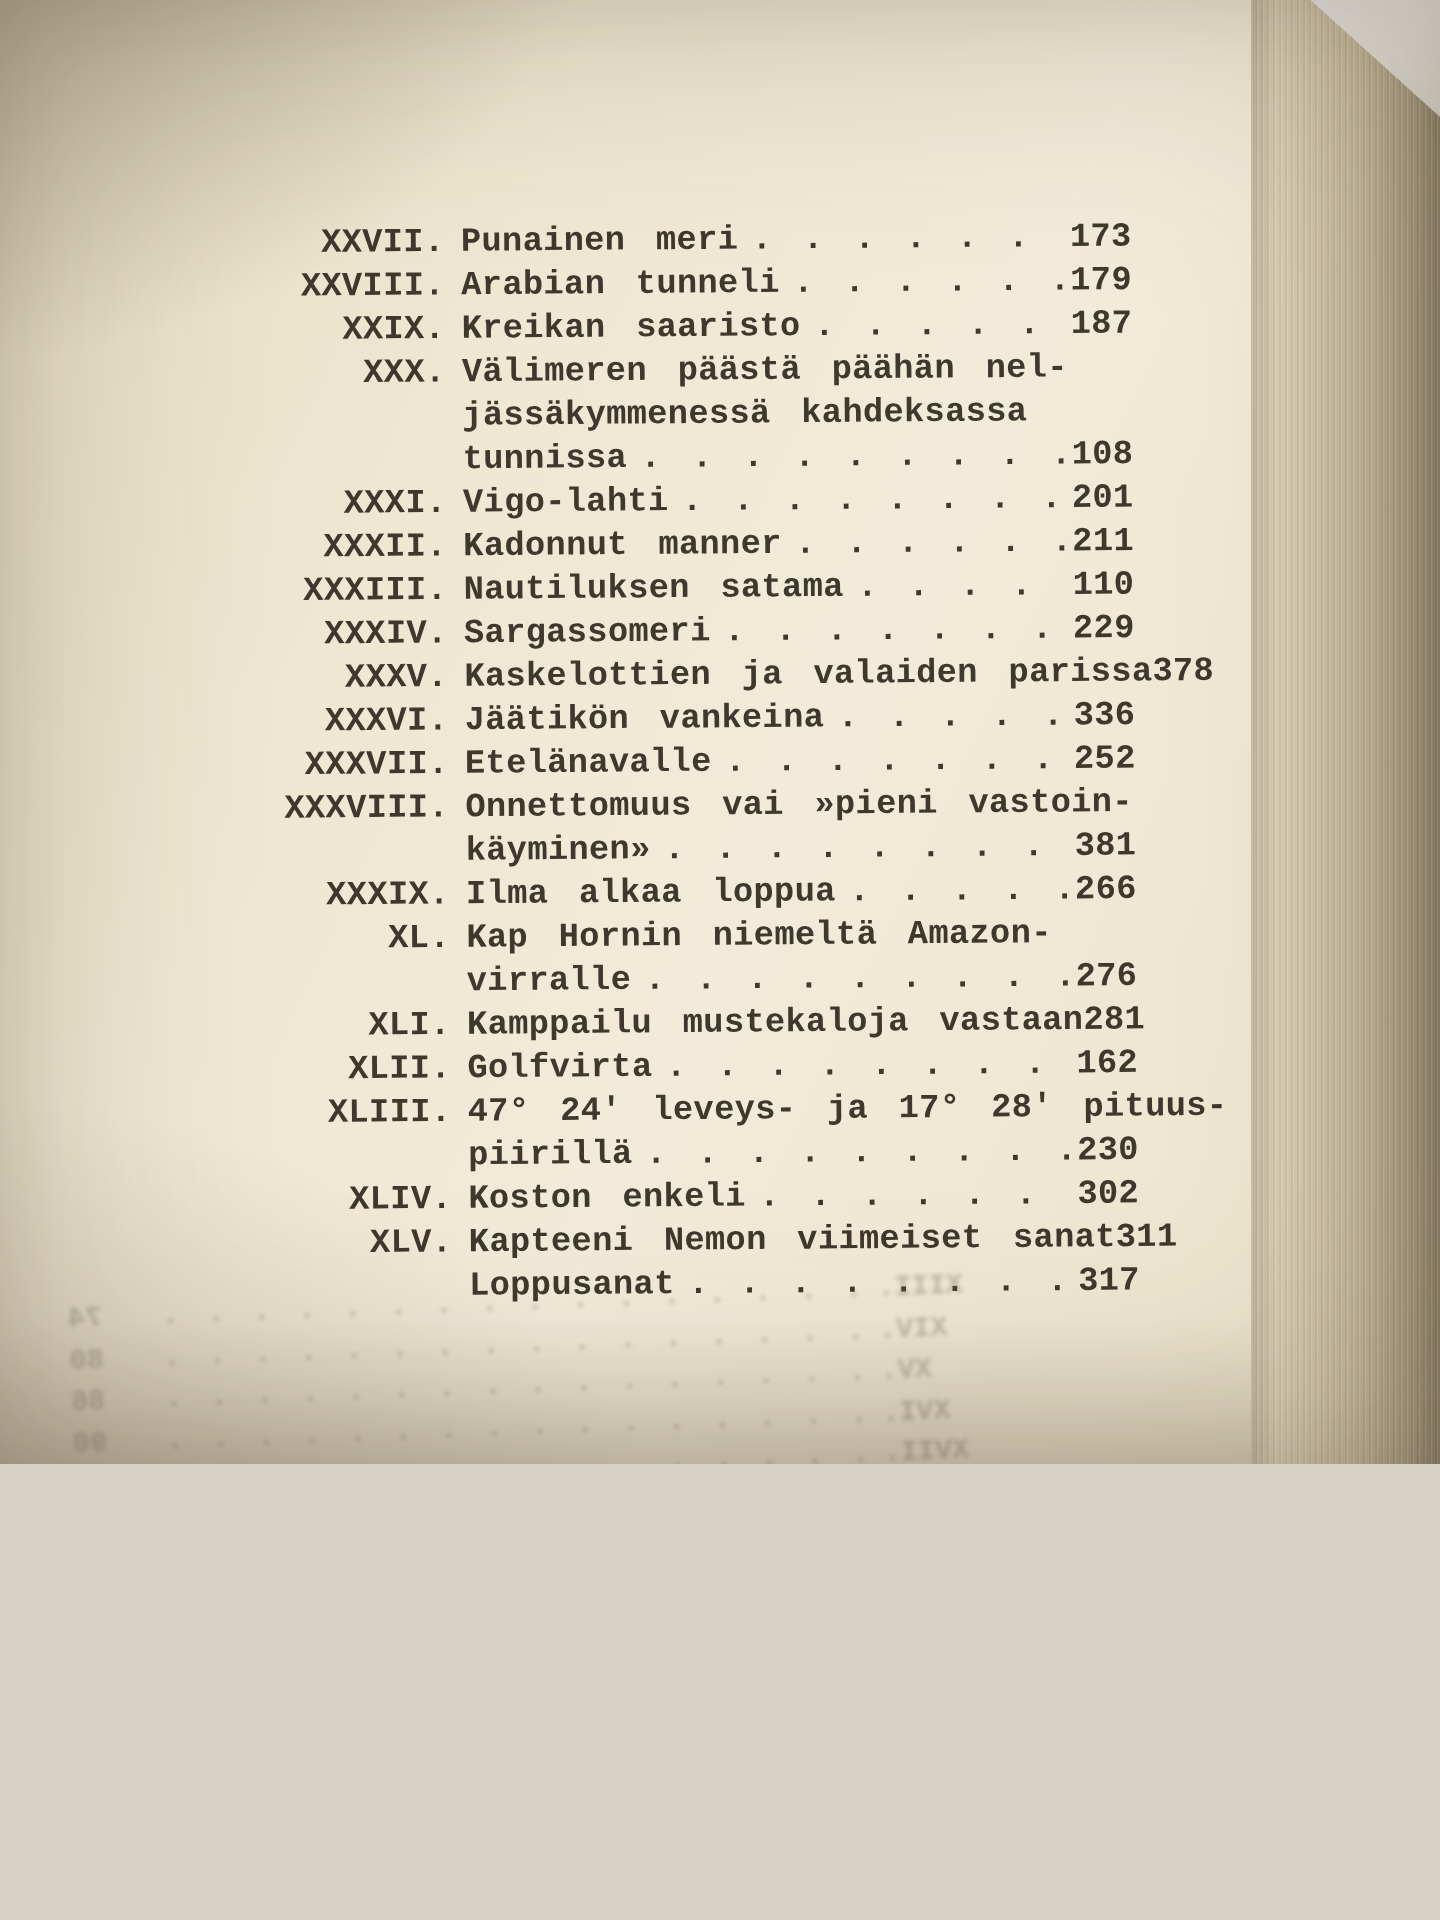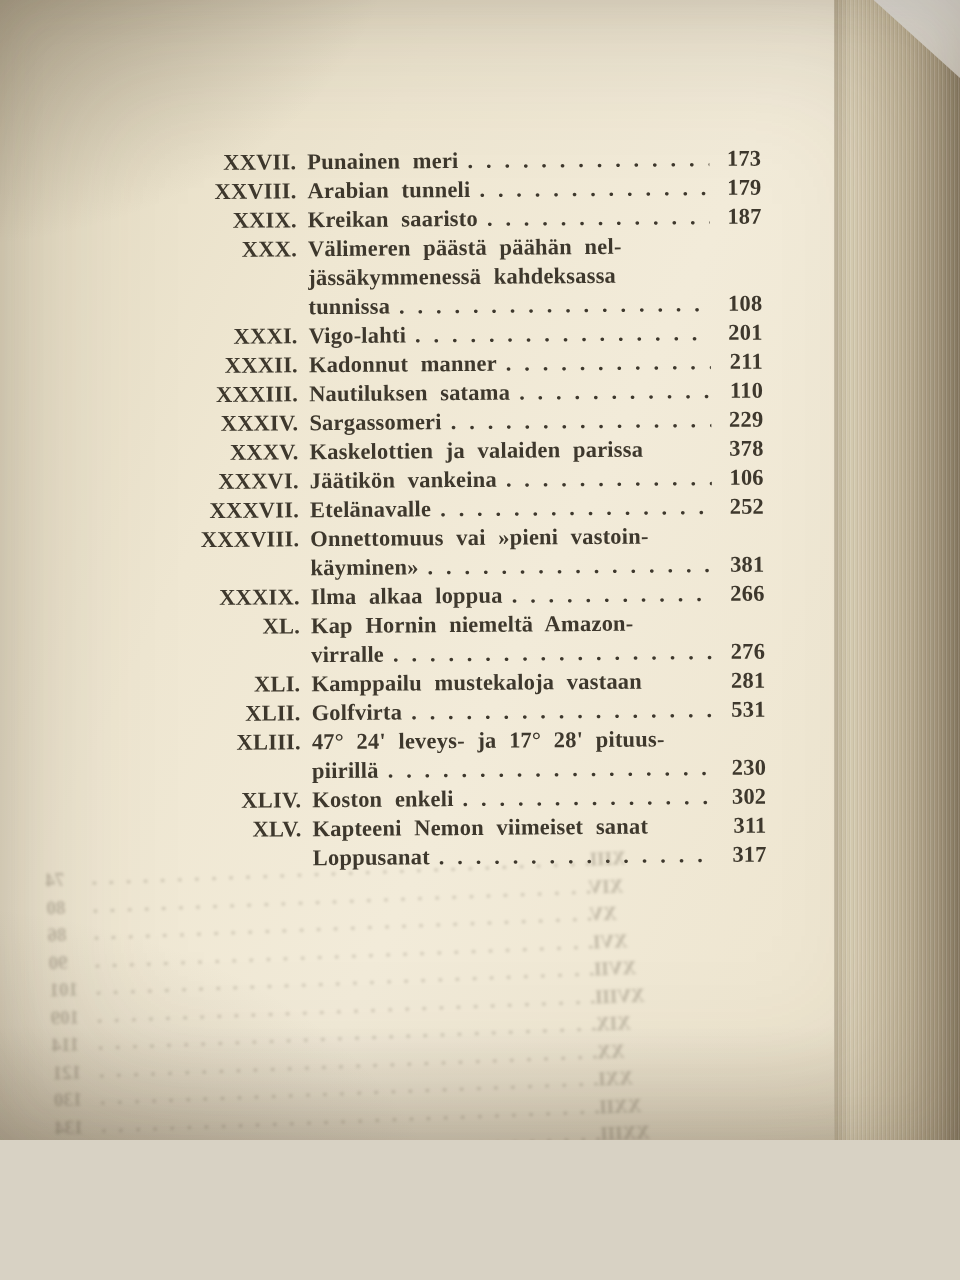--- a/index.html
+++ b/index.html
@@ -1,19 +1,19 @@
 <!DOCTYPE html>
 <html><head>
 <meta charset="utf-8">
 <style>
   * { margin:0; padding:0; box-sizing:border-box; }
   html, body { width:960px; height:1280px; overflow:hidden; }
   body { font-family:"Liberation Serif","DejaVu Serif",serif; background:#d8d2c4; }
 
-  .photo { position:relative; width:960px; height:1140px; overflow:hidden; background:#ef4444; }
+  .photo { position:relative; width:960px; height:976px; overflow:hidden; background:#ef4444;font-family:Liberation Mono, monospace; }
 
   
   .page {
     position:absolute; inset:0;
     background:
       radial-gradient(720px 520px at -70px -90px, rgba(75,62,44,.42), rgba(75,62,44,0) 65%),
       radial-gradient(900px 620px at -8% 112%, rgba(95,80,60,.30), rgba(95,80,60,0) 60%),
       linear-gradient(to top, rgba(90,74,52,.18), rgba(90,74,52,0) 10%),
       linear-gradient(115deg, #e4dbc2 0%, #efe7d2 30%, #f2ebd9 55%, #ece3cc 100%);
   }
@@ -43,21 +43,21 @@
   .toc {
     position:absolute; left:150px; top:146px; width:614px;
     color:#3e382d; font-size:22.5px; font-weight:bold; line-height:29px;
     letter-spacing:.2px; transform:rotate(-0.45deg);
   }
   .row { display:flex; align-items:baseline; white-space:nowrap; }
   .num { flex:none; width:160px; text-align:right; padding-right:11px; }
   .title { word-spacing:.30em; }
   .dots { flex:1 1 auto; min-width:0; overflow:hidden; white-space:nowrap;
           letter-spacing:.16em; margin:0 4px 0 9px; }
-  .pg { flex:none; min-width:48px; text-align:right; margin-left:auto; }
+  .pg { flex:none; min-width:48px; margin-left:auto; }
 
   
   .ghost {
     position:absolute; left:52px; top:854px; width:648px;
     color:#6e6554; font-size:19px; font-weight:bold; line-height:27.5px;
     opacity:.36; filter:blur(1.4px);
     transform:rotate(-2.2deg) scaleX(-1); transform-origin:50% 50%;
   }
   .grow { display:flex; align-items:baseline; white-space:nowrap; }
   .gnum { flex:none; width:118px; text-align:right; padding-right:10px; }
@@ -131,21 +131,21 @@
       </div>
       <div class="row">
         <span class="num">XXXV.</span>
         <span class="title">Kaskelottien ja valaiden parissa</span>
         <span class="pg">378</span>
       </div>
       <div class="row">
         <span class="num">XXXVI.</span>
         <span class="title">Jäätikön vankeina</span>
         <span class="dots">. . . . . . . . . . . . . . . . . . . . . . . . . . . . . . . . . . . . . . . . . . . . . . . . . . . . . . . . . . . . </span>
-        <span class="pg">106</span>
+        <span class="pg">336</span>
       </div>
       <div class="row">
         <span class="num">XXXVII.</span>
         <span class="title">Etelänavalle</span>
         <span class="dots">. . . . . . . . . . . . . . . . . . . . . . . . . . . . . . . . . . . . . . . . . . . . . . . . . . . . . . . . . . . . </span>
         <span class="pg">252</span>
       </div>
       <div class="row">
         <span class="num">XXXVIII.</span>
         <span class="title">Onnettomuus vai »pieni vastoin-</span>
@@ -174,21 +174,21 @@
       </div>
       <div class="row">
         <span class="num">XLI.</span>
         <span class="title">Kamppailu mustekaloja vastaan</span>
         <span class="pg">281</span>
       </div>
       <div class="row">
         <span class="num">XLII.</span>
         <span class="title">Golfvirta</span>
         <span class="dots">. . . . . . . . . . . . . . . . . . . . . . . . . . . . . . . . . . . . . . . . . . . . . . . . . . . . . . . . . . . . </span>
-        <span class="pg">531</span>
+        <span class="pg">162</span>
       </div>
       <div class="row">
         <span class="num">XLIII.</span>
         <span class="title">47° 24' leveys- ja 17° 28' pituus-</span>
       </div>
       <div class="row">
         <span class="num"></span>
         <span class="title">piirillä</span>
         <span class="dots">. . . . . . . . . . . . . . . . . . . . . . . . . . . . . . . . . . . . . . . . . . . . . . . . . . . . . . . . . . . . </span>
         <span class="pg">230</span>

